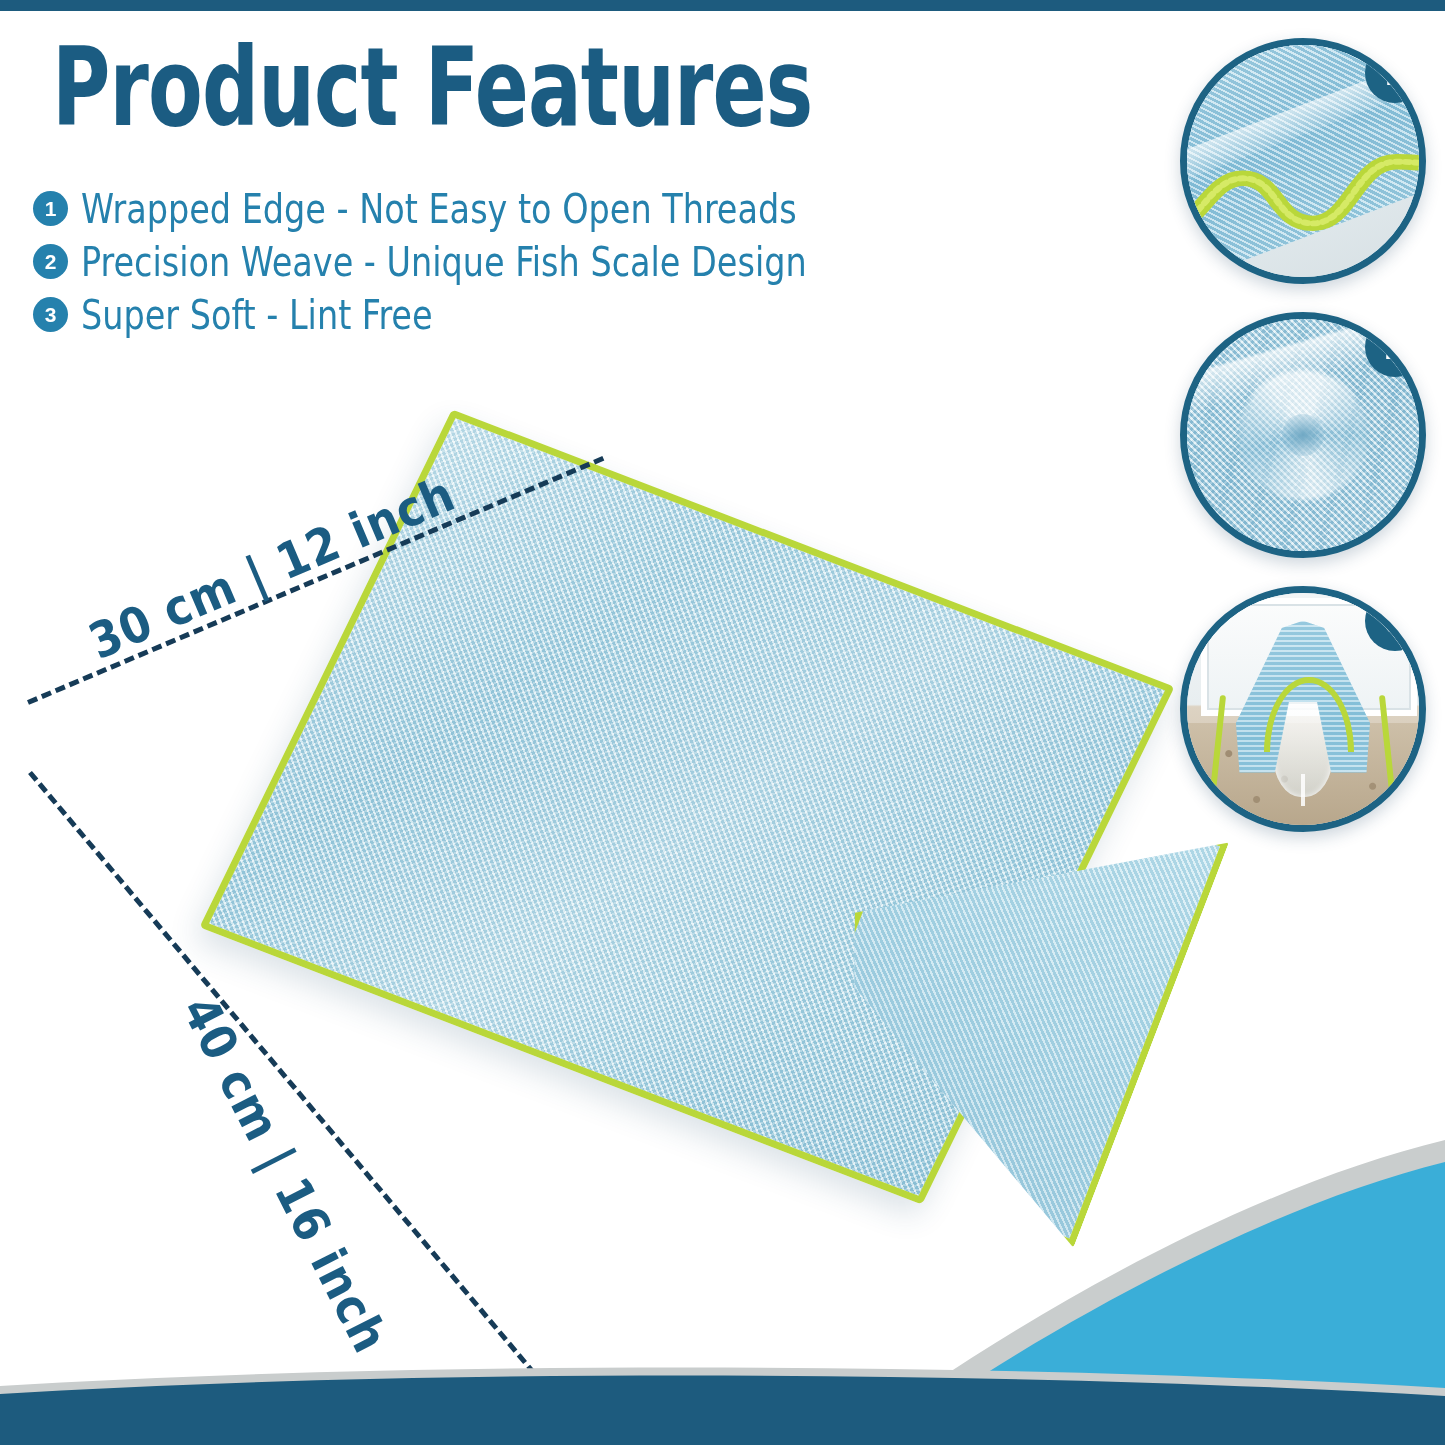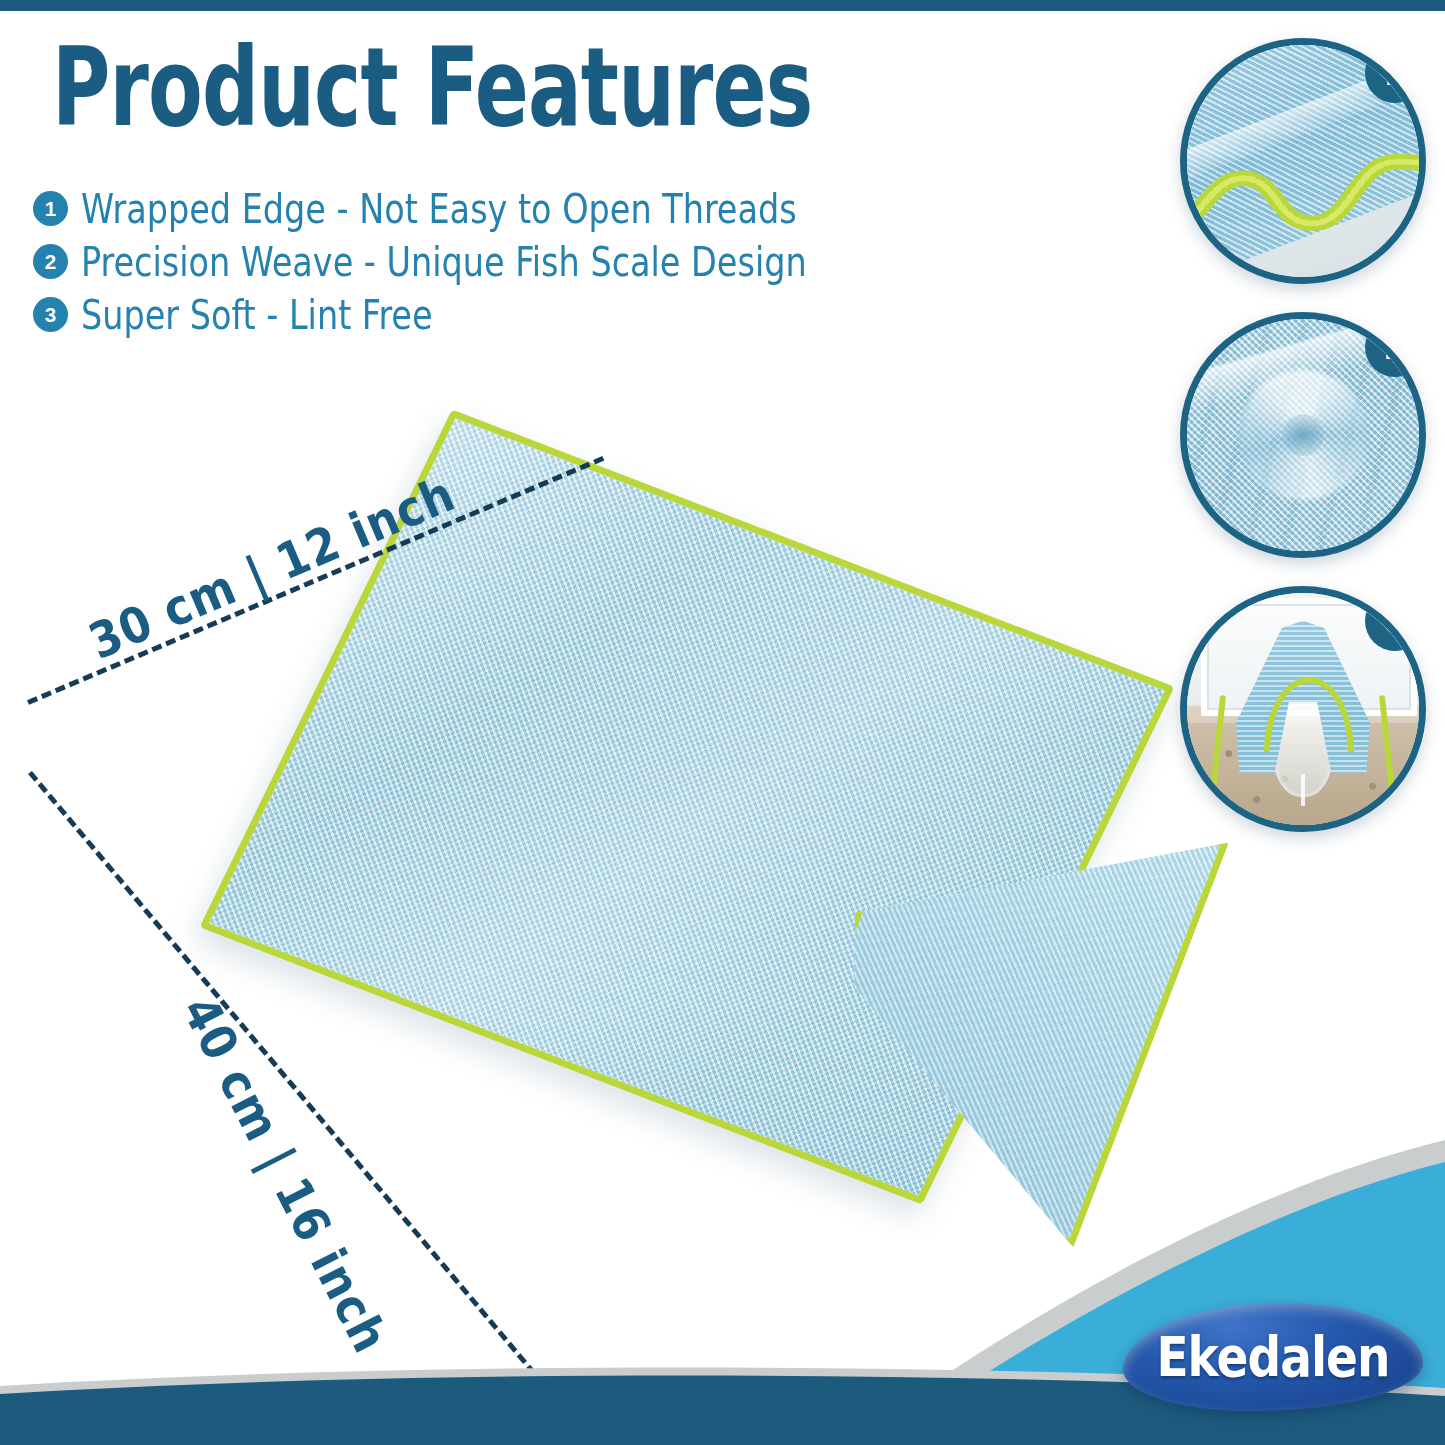--- a/index.html
+++ b/index.html
@@ -336,18 +336,14 @@
     <div class="inset-badge" style="right:-6px;top:-2px;">3</div>
   </div>
 
   <svg class="banner" viewBox="0 0 1445 1445" preserveAspectRatio="none">
     <path d="M1445,1155 C1250,1200 1020,1330 860,1445 L1445,1445 Z" fill="#3aaed8"></path>
     <path d="M1445,1140 C1245,1188 1010,1322 846,1445 L878,1445 C1035,1334 1258,1208 1445,1162 Z" fill="#c9cdcd"></path>
     <path d="M0,1390 C420,1364 1000,1366 1445,1392 L1445,1445 L0,1445 Z" fill="#1d5b7e"></path>
     <path d="M0,1386 C420,1360 1000,1362 1445,1388 L1445,1396 C1000,1370 420,1368 0,1394 Z" fill="#c9cdcd"></path>
   </svg>
 
-  <div class="brand">
-    <div class="brand-blob"></div>
-    <div class="brand-text">Ekedalen</div>
-  </div>
 
 </div>
 
 </body></html>

